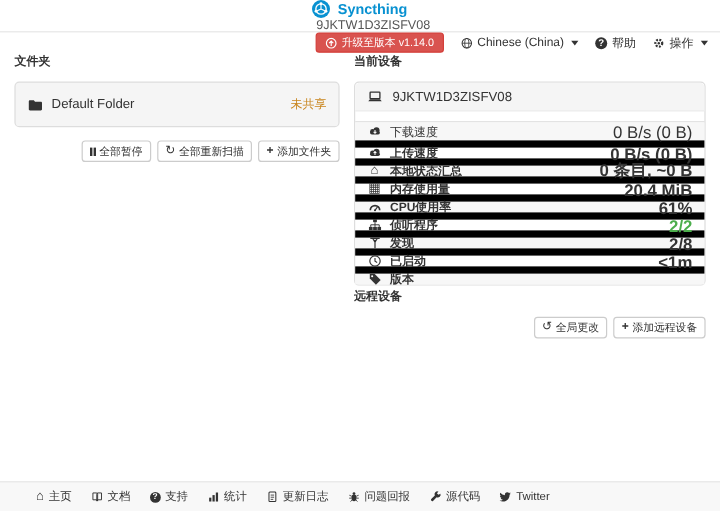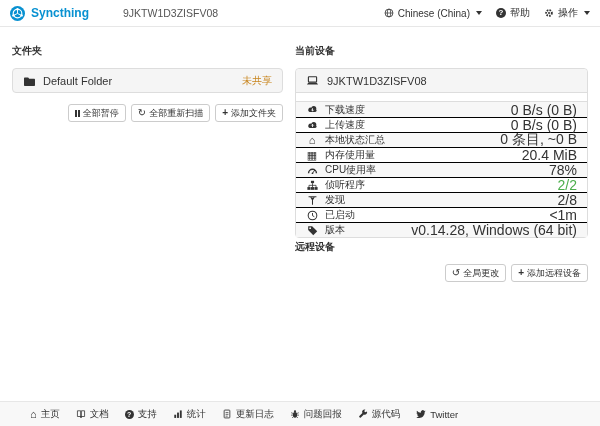--- a/index.html
+++ b/index.html
@@ -7,21 +7,21 @@
   body {
     font-family: "Liberation Sans", "DejaVu Sans", sans-serif;
     background:#fff; color:#333; position:relative; overflow:hidden;
   }
   svg { display:block; }
   .ic { flex:0 0 auto; }
 
   
   .navbar {
     height:27px; background:#fff; border-bottom:1px solid #e7e7e7;
-    display:flex; align-items:center; padding:0 10px; gap:12px;
+    display:flex; align-items:center; padding:0 10px; gap:0;flex-direction:column;
   }
   .brand { display:flex; align-items:center; gap:6px; }
   .brand-name { color:#0891d1; font-size:12px; font-weight:bold; }
   .nav-devid { margin-left:22px; font-size:10.5px; color:#555; }
   .nav-right { margin-left:auto; display:flex; align-items:center; gap:14px; }
   .btn-upgrade {
     background:#d9534f; border:1px solid #d43f3a; color:#fff; border-radius:3px;
     font-size:9px; padding:2px 7px; display:flex; align-items:center; gap:4px;
     font-family:inherit; cursor:pointer; height:17px;
   }
@@ -36,36 +36,36 @@
   .col-right { flex:1; }
   h3.sec { font-size:10px; font-weight:600; color:#333; margin:2px 0 10px 0; }
 
   .panel { border:1px solid #ddd; border-radius:4px; background:#fff; }
   .phead {
     background:#f5f5f5; min-height:24px; display:flex; align-items:center;
     gap:8px; padding:4px 10px; font-size:11px; color:#333; border-radius:4px 4px 0 0;
     cursor:pointer;
   }
   .phead-only { border:1px solid #ddd; border-radius:4px; background:#f5f5f5;
-    height:25px; display:flex; align-items:center; gap:8px; padding:0 10px; cursor:pointer; }
+    height:38px; display:flex; align-items:center; gap:8px; padding:0 10px; cursor:pointer; }
   .folder-name { font-size:11px; color:#333; }
   .folder-status { margin-left:auto; font-size:10px; color:#c9861f; }
 
   .btn-row { margin-top:11px; display:flex; justify-content:flex-end; gap:5px; }
   .btn-sm {
     background:#fff; border:1px solid #ccc; border-radius:3px; color:#333;
     font-size:9px; padding:2px 6px; height:18px; display:flex; align-items:center; gap:3px;
     font-family:inherit; cursor:pointer;justify-content:center;
   }
   .btn-sm .tglyph { font-size:10px; line-height:1; }
 
   .pgap { height:9px; border-bottom:1px solid #ddd; }
   .tbl { }
   .trow { display:flex; align-items:center; padding:0 10px; height:15px;gap:20px; }
-  .trow + .trow { border-top:1px solid #000000; }
+  .trow + .trow { border-top:6px solid #000000;font-weight:bold; }
   .trow.stripe { background:#f7f7f7; }
   .trow .lbl { display:flex; align-items:center; gap:7px; font-size:10px; color:#333; }
   .trow .icw { width:12px; display:flex; justify-content:center; color:#333; }
   .trow .val { margin-left:auto; font-size:14px; color:#333; }
   .trow .val.ok { color:#4cae4c; }
   .tglyph { font-size:10px; line-height:1; color:#333; }
 
   .remote-head { margin-top:12px; }
 
   
@@ -170,20 +170,26 @@
 <nav class="navbar">
   <div class="brand">
     <svg class="ic" width="15" height="15">
         <use href="#sy-logo"></use>
       </svg>
     <span class="brand-name">Syncthing</span>
   </div>
   <span class="nav-devid">9JKTW1D3ZISFV08</span>
 
   <div class="nav-right">
+    <button class="btn-upgrade">
+      <svg class="ic" width="10" height="10">
+          <use href="#sy-uparrow"></use>
+        </svg>
+      <span>升级至版本 v1.14.0</span>
+    </button>
     <div class="nav-item">
       <svg class="ic" width="10" height="10">
           <use href="#sy-globe"></use>
         </svg>
       <span>Chinese (China)</span>
       <span class="caret"></span>
     </div>
     <div class="nav-item">
       <span class="qbadge">?</span>
       <span>帮助</span>
@@ -286,21 +292,21 @@
 
         <div class="trow stripe">
           <span class="lbl">
               <span class="icw">
                 <svg class="ic" width="11" height="11">
                   <use href="#sy-gauge"></use>
                 </svg>
               </span>
           <span>CPU使用率</span>
             </span>
-          <span class="val">78%</span>
+          <span class="val">61%</span>
         </div>
 
         <div class="trow">
           <span class="lbl">
               <span class="icw">
                 <svg class="ic" width="11" height="11">
                   <use href="#sy-sitemap"></use>
                 </svg>
               </span>
           <span>侦听程序</span>
@@ -334,21 +340,20 @@
 
         <div class="trow stripe">
           <span class="lbl">
               <span class="icw">
                 <svg class="ic" width="11" height="11">
                   <use href="#sy-tag"></use>
                 </svg>
               </span>
           <span>版本</span>
             </span>
-          <span class="val">v0.14.28, Windows (64 bit)</span>
         </div>
 
       </div>
     </div>
 
     <h3 class="sec remote-head">远程设备</h3>
 
     <div class="btn-row" style="margin-top:4px">
       <button class="btn-sm">
         <span class="tglyph">↺</span>

